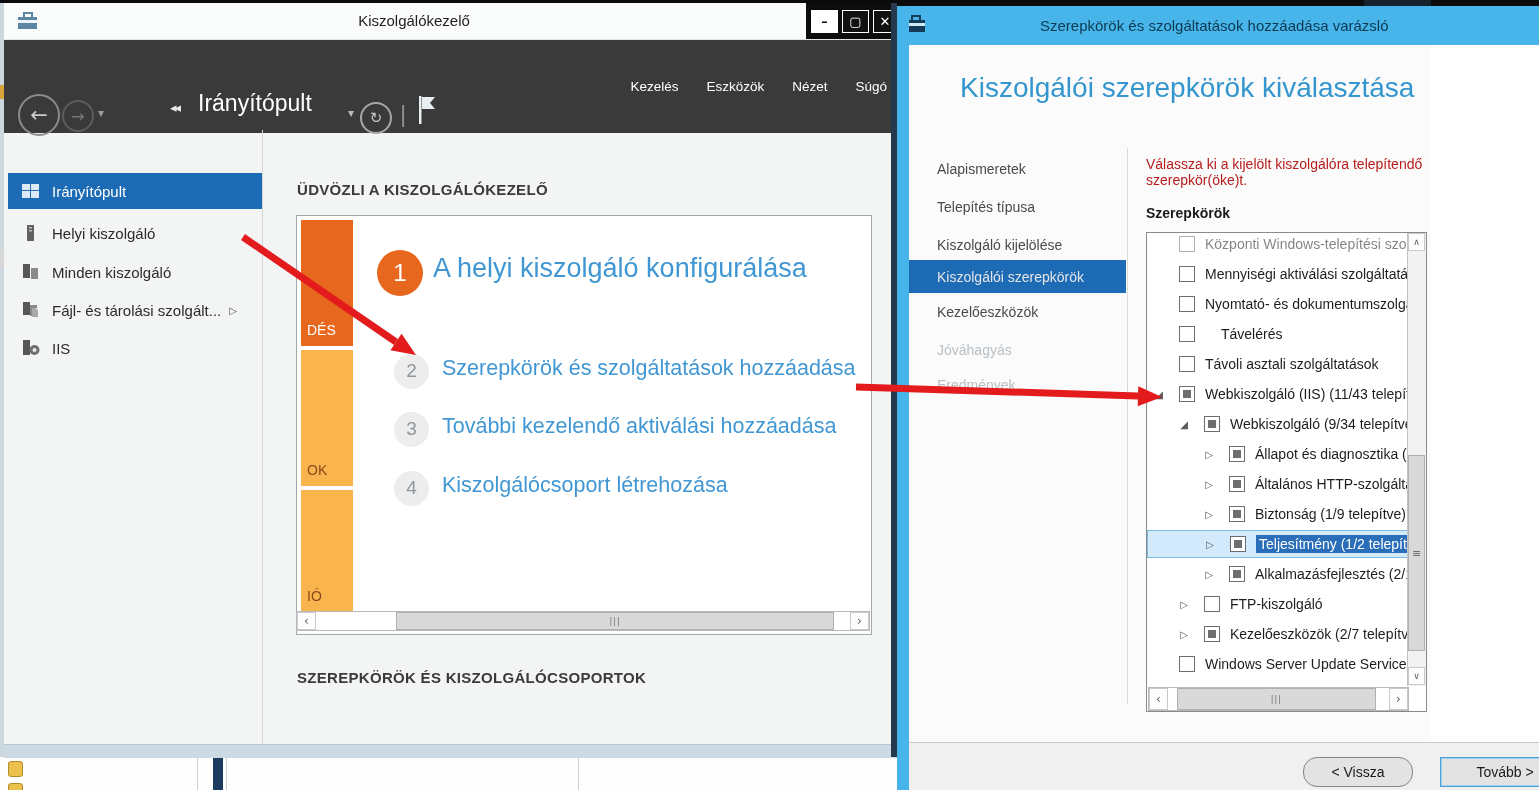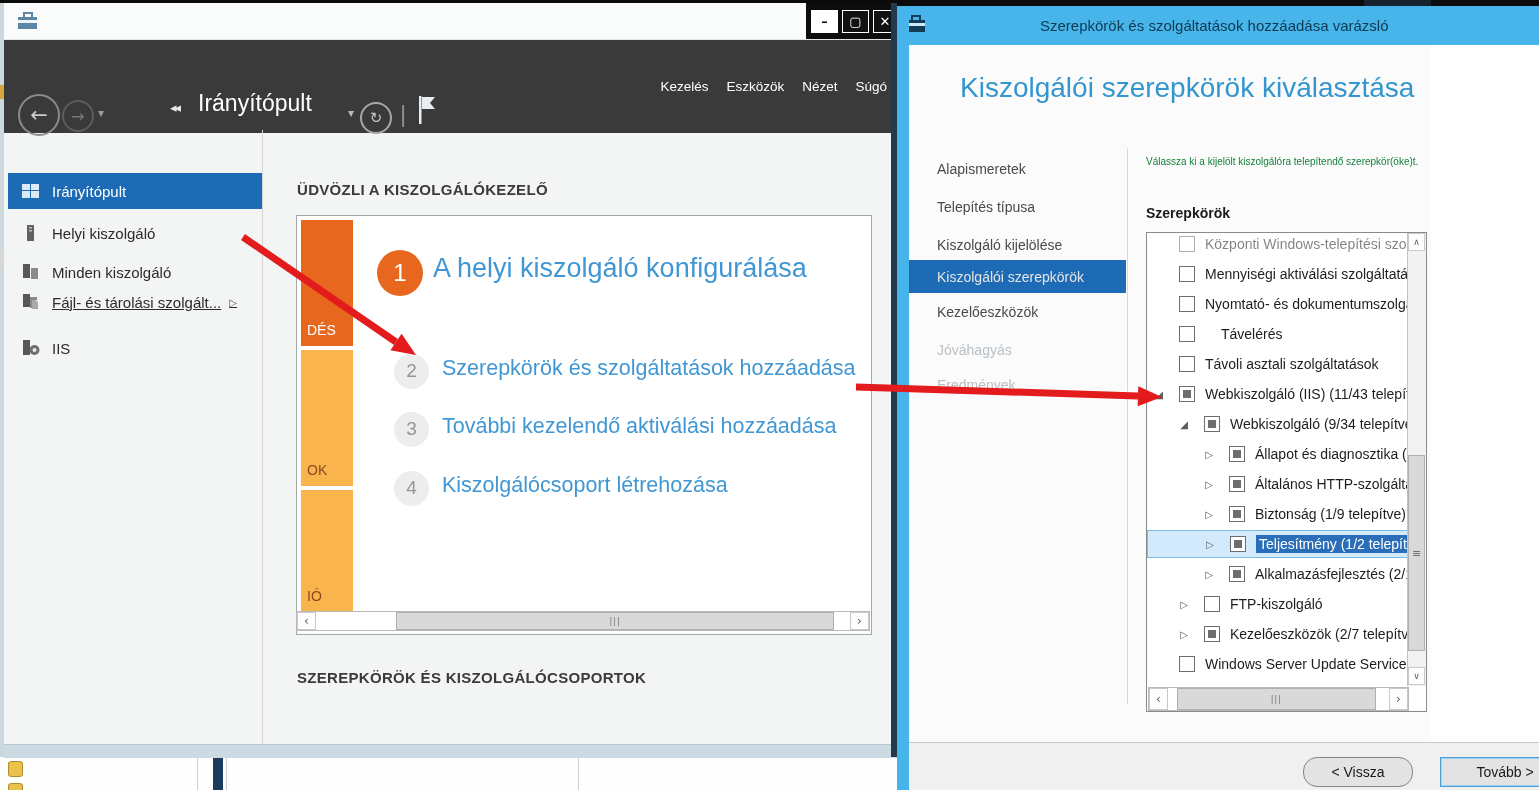--- a/index.html
+++ b/index.html
@@ -31,21 +31,21 @@
   .circle{border-radius:50%;display:flex;align-items:center;justify-content:center;}
   .back-c{left:14px;top:54px;width:38px;height:38px;border:2px solid #8b8b8b;color:#c9c9c9;font-size:21px;}
   .fwd-c{left:58px;top:60px;width:28px;height:28px;border:2px solid #5d5d5d;color:#787878;font-size:16px;}
   .nav-caret{left:94px;top:66px;color:#9a9a9a;font-size:12px;}
   .bc-chev{left:166px;top:60px;color:#e8e8e8;font-size:13px;letter-spacing:-2px;}
   .bc-text{left:194px;top:50px;color:#fff;font-size:23px;}
   .bc-caret{left:344px;top:66px;color:#b9b9b9;font-size:12px;}
   .refresh-c{left:356px;top:62px;width:28px;height:28px;border:2px solid #a8a8a8;color:#c3c3c3;font-size:15px;}
   .nav-sep{left:396px;top:60px;color:#8e8e8e;font-size:24px;font-weight:300;}
   .flag{left:412px;top:55px;}
-  .sm-menu{right:10px;top:0;height:93px;display:flex;align-items:center;gap:18px;}
+  .sm-menu{right:10px;top:0;height:93px;display:flex;align-items:center;gap:28px;}
   .sm-menu span{color:#fff;font-size:13.5px;cursor:default;}
   .sm-bottomstrip{left:0;top:741px;width:893px;height:13px;background:#ccdbe3;border-top:1px solid #b9c9d1;}
   .sm-right-shadow{left:891px;top:3px;width:6px;height:754px;background:#24384e;}
 
   
   .sm-sidebar{left:0;top:127px;width:258px;height:614px;}
   .sb-divider{left:258px;top:127px;width:1px;height:614px;background:#d6d6d6;}
   .sb-item{left:4px;width:254px;height:36px;display:flex;align-items:center;font-size:15px;color:#2b2b2b;}
   .sb-item .ic{width:20px;margin:0 10px 0 14px;display:inline-flex;}
   .sb-item.sel{background:var(--accent_blue);color:#fff;}
@@ -79,21 +79,21 @@
   .wiz-corner{right:0;top:0;width:67px;height:14px;background:#16222e;}
   .wiz-titlebar{left:0;top:6px;width:642px;height:39px;background:var(--titlebar_blue);}
   .wiz-title-text{left:143px;top:0;width:499px;line-height:39px;font-size:15px;color:#0e3a52;white-space:nowrap;overflow:hidden;}
   .wiz-appicon{left:8px;top:9px;}
   .wiz-leftstrip{left:0;top:6px;width:12px;height:784px;background:var(--titlebar_blue);}
   .wiz-heading{left:63px;top:72px;font-size:28px;color:var(--heading_blue);}
   .wiz-nav-item{left:12px;width:217px;height:33px;display:flex;align-items:center;padding-left:28px;box-sizing:border-box;font-size:14px;color:#4a4a4a;}
   .wiz-nav-item.sel{background:var(--accent_blue);color:#e5e5e5;}
   .wiz-nav-item.dis{color:#b9c0c6;}
   .wiz-divider{left:230px;top:148px;width:1px;height:556px;background:#d9d9d9;}
-  .wiz-desc{left:249px;top:156px;font-size:10px;color:#15803d;}
+  .wiz-desc{left:249px;top:156px;font-size:14px;color:#b91c1c;}
   .wiz-listlabel{left:249px;top:205px;font-size:14px;font-weight:700;color:#1a1a1a;}
   .listbox{left:249px;top:232px;width:281px;height:480px;border:1px solid #8a8a8a;background:#fff;box-sizing:border-box;overflow:hidden;}
   .trow{left:0;width:262px;height:28px;display:flex;align-items:center;overflow:hidden;white-space:nowrap;}
   .trow .exp{position:absolute;font-size:10px;color:#5c5c5c;width:12px;text-align:center;}
   .trow .cb{position:absolute;width:16px;height:16px;border:1px solid #6e6e6e;background:#fff;box-sizing:border-box;}
   .trow .cb.partial::after{content:"";display:block;width:8px;height:8px;margin:3px auto;background:#6e6e6e;}
   .trow .lbl{position:absolute;font-size:14px;color:#1d1d1d;}
   .trow.faded{opacity:.55;}
   .trow.sel{background:#d2eafb;border:1px solid #7fbce4;box-sizing:border-box;}
   .trow.sel .lbl{background:var(--selection_blue);color:#fff;padding:1px 3px;}
@@ -129,20 +129,21 @@
 
   <div class="abs sm">
     <div class="abs sm-title">
       <span class="abs" style="left:13px;top:9px;">
         <svg width="21" height="18" viewBox="0 0 21 18">
           <rect x="7" y="1" width="8" height="5" fill="none" stroke="#5d86a5" stroke-width="2"></rect>
           <rect x="1" y="5" width="19" height="12" fill="#5d86a5"></rect>
           <rect x="1" y="8" width="19" height="3" fill="#eef4f8"></rect>
         </svg>
       </span>
+      <div class="abs sm-title-text">Kiszolgálókezelő</div>
       <div class="abs sm-controls">
         <span class="wbtn min glyph">–</span>
         <span class="wbtn max glyph">▢</span>
         <span class="wbtn close glyph">✕</span>
       </div>
     </div>
 
     <div class="abs sm-nav">
       <span class="abs circle back-c glyph">←</span>
       <span class="abs circle fwd-c glyph">→</span>
@@ -190,21 +191,21 @@
         </div>
         <div class="abs sb-item" style="top: 124px;">
           <span class="ic">
             <svg width="18" height="16" viewBox="0 0 18 16">
               <rect x="1" y="0" width="7" height="14" fill="#575757"></rect>
               <rect x="9" y="4" width="7" height="11" fill="#8a8a8a"></rect>
             </svg>
           </span>
           <span>Minden kiszolgáló</span>
         </div>
-        <div class="abs sb-item" style="top: 154px; text-decoration: underline;">
+        <div class="abs sb-item" style="top: 162px;">
           <span class="ic">
             <svg width="18" height="16" viewBox="0 0 18 16">
               <rect x="1" y="0" width="7" height="13" fill="#575757"></rect>
               <rect x="8" y="3" width="7" height="11" fill="#8a8a8a"></rect>
               <polygon points="10,6 16,6 16,15 10,15" fill="#a9a9a9"></polygon>
               <polygon points="13,6 16,9 16,6" fill="#d9d9d9"></polygon>
             </svg>
           </span>
           <span>Fájl- és tárolási szolgált...</span>
           <span class="sb-chev glyph">▷</span>

